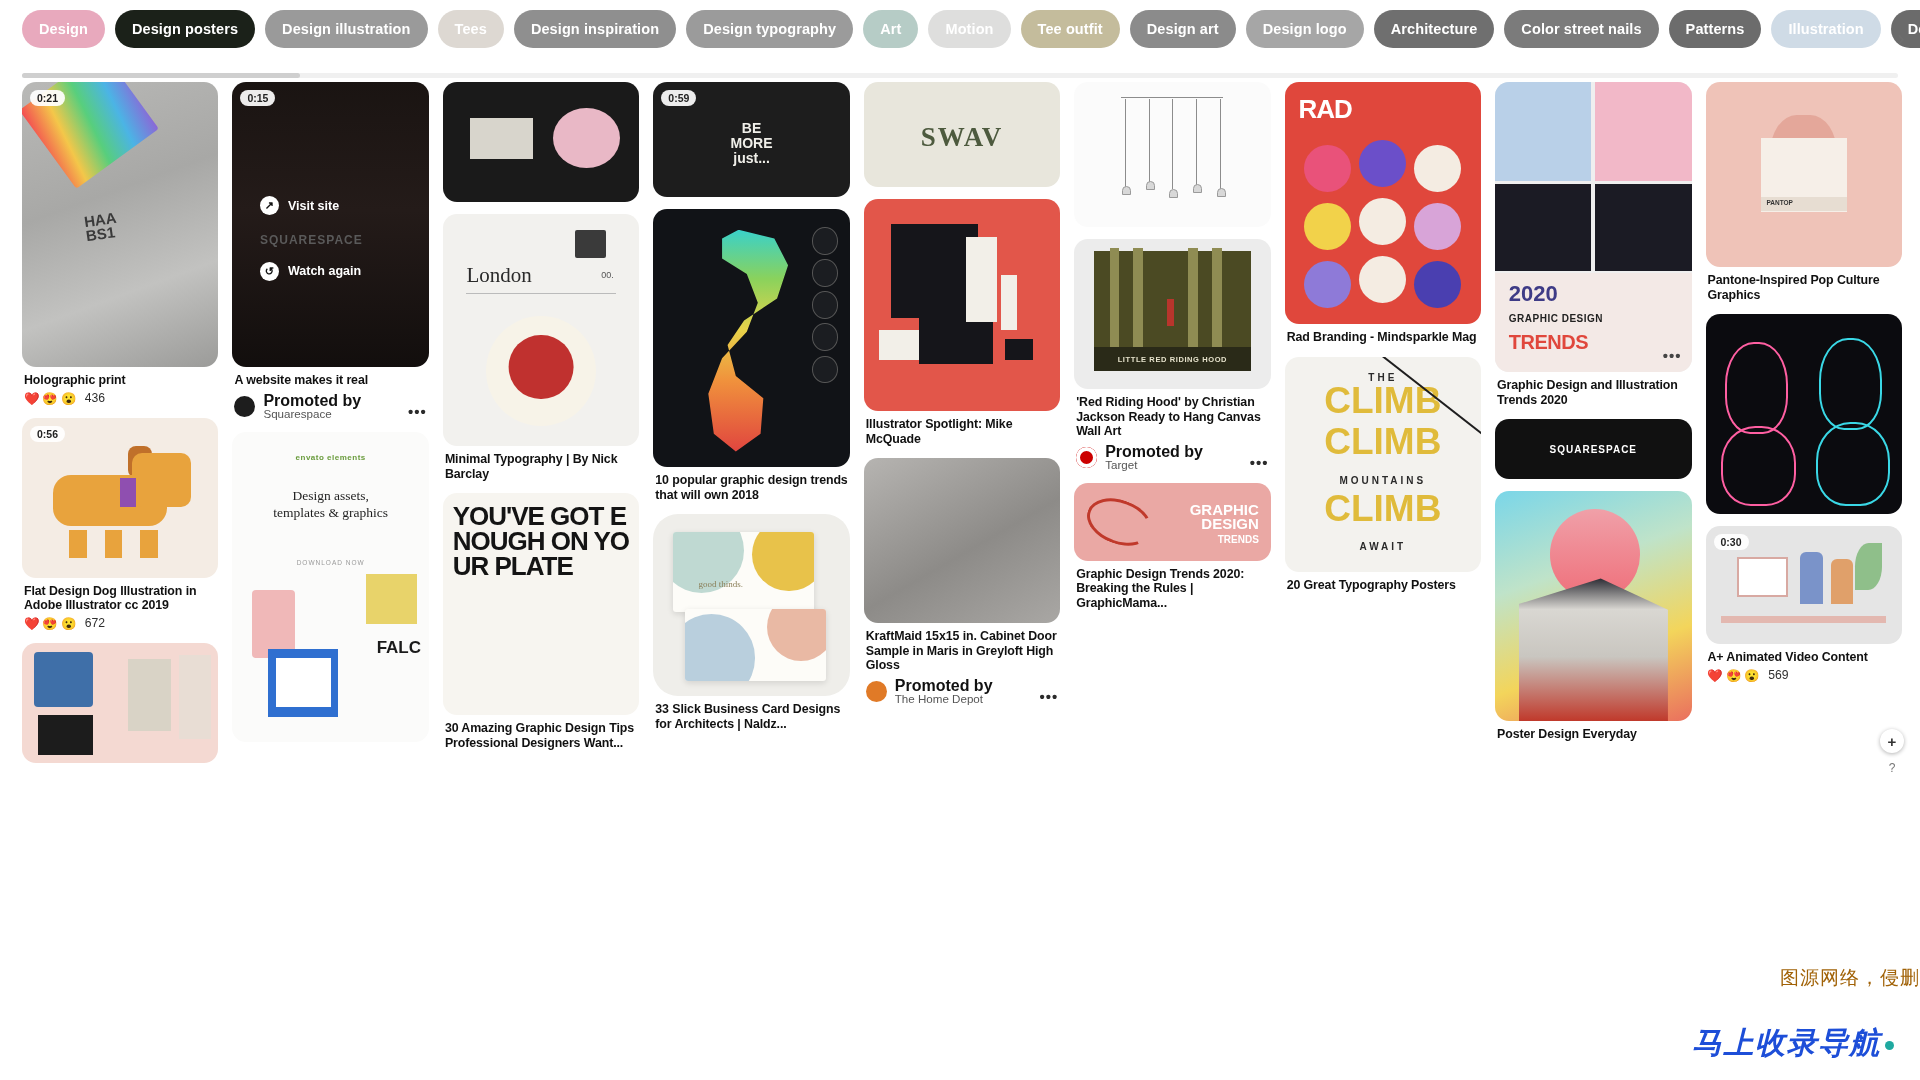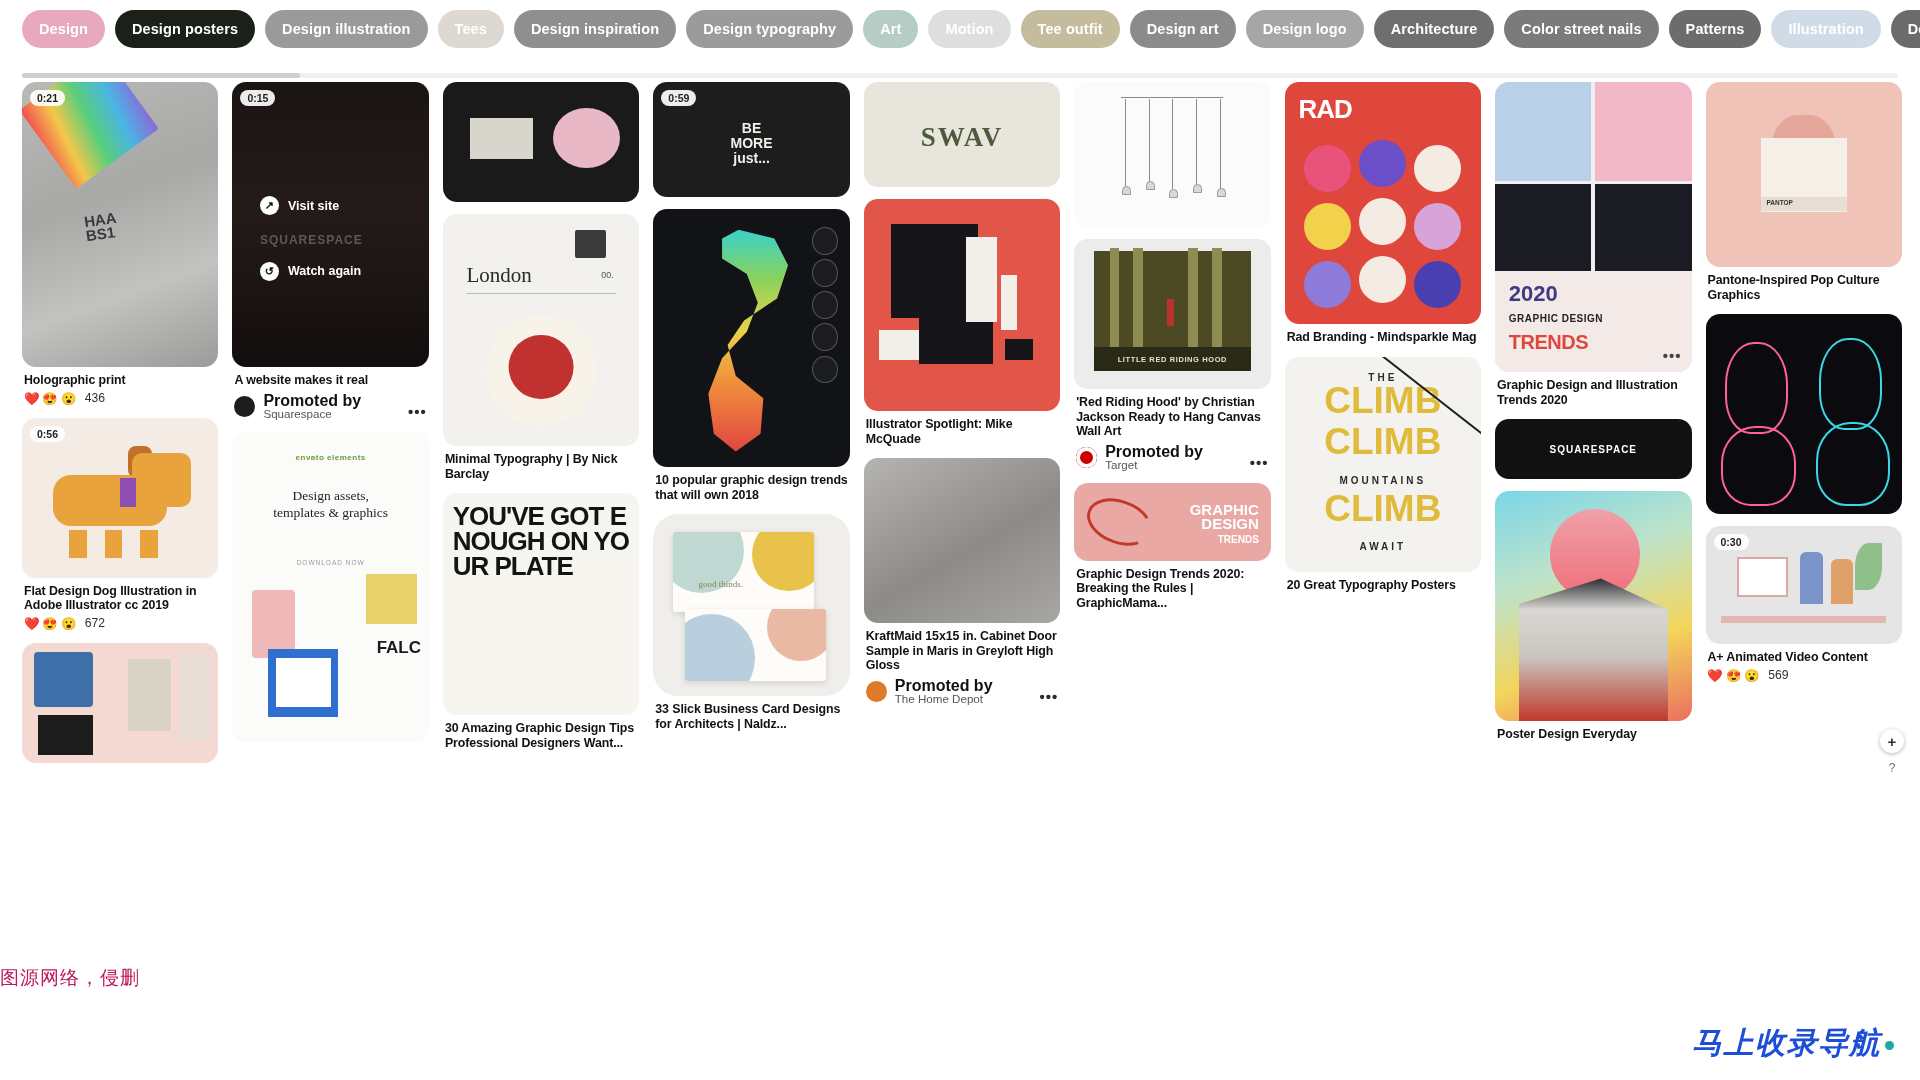--- a/index.html
+++ b/index.html
@@ -247,21 +247,21 @@
     width:24px;height:24px;border-radius:50%;background:#fff;
     box-shadow:0 1px 4px rgba(0,0,0,.3);
     display:flex;align-items:center;justify-content:center;
     color:#333;font-size:15px;font-weight:700;margin-bottom:8px;
   }
   .zoom-q { color:#777;font-size:12px;text-align:center; }
 
   
   .caption {
     position:absolute; left:0; right:0; top:965px;
-    text-align:left; color:#be185d; font-size:19px;
+    text-align:right; color:#a16207; font-size:19px;
     letter-spacing:1px;
   }
   .watermark {
     position:absolute; right:26px; bottom:16px;
     color:#1d4ed8; font-size:30px; font-weight:900;
     letter-spacing:1.5px; font-style:italic;
   }
   .wm-dot {
     display:inline-block;width:9px;height:9px;border-radius:50%;
     background:#1fa9a0;vertical-align:middle;margin-left:4px;

